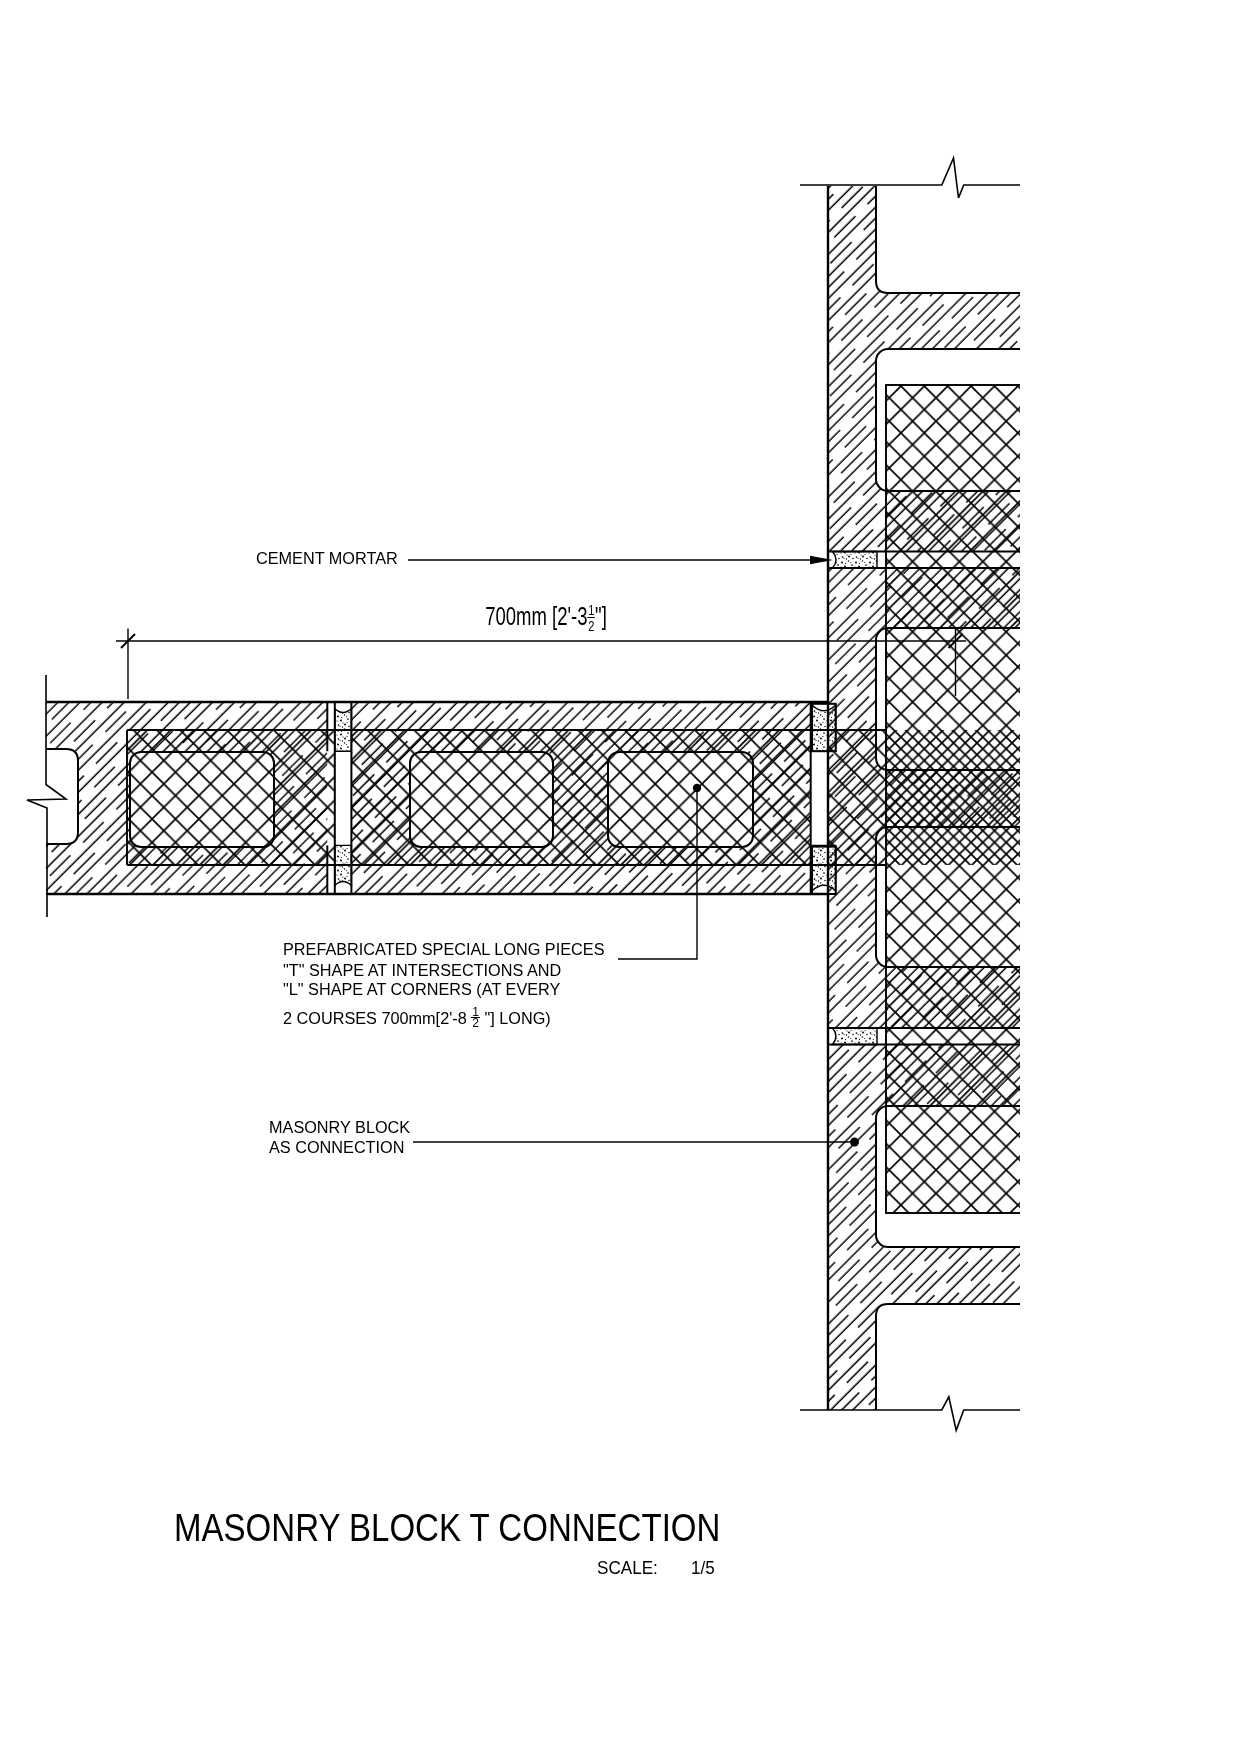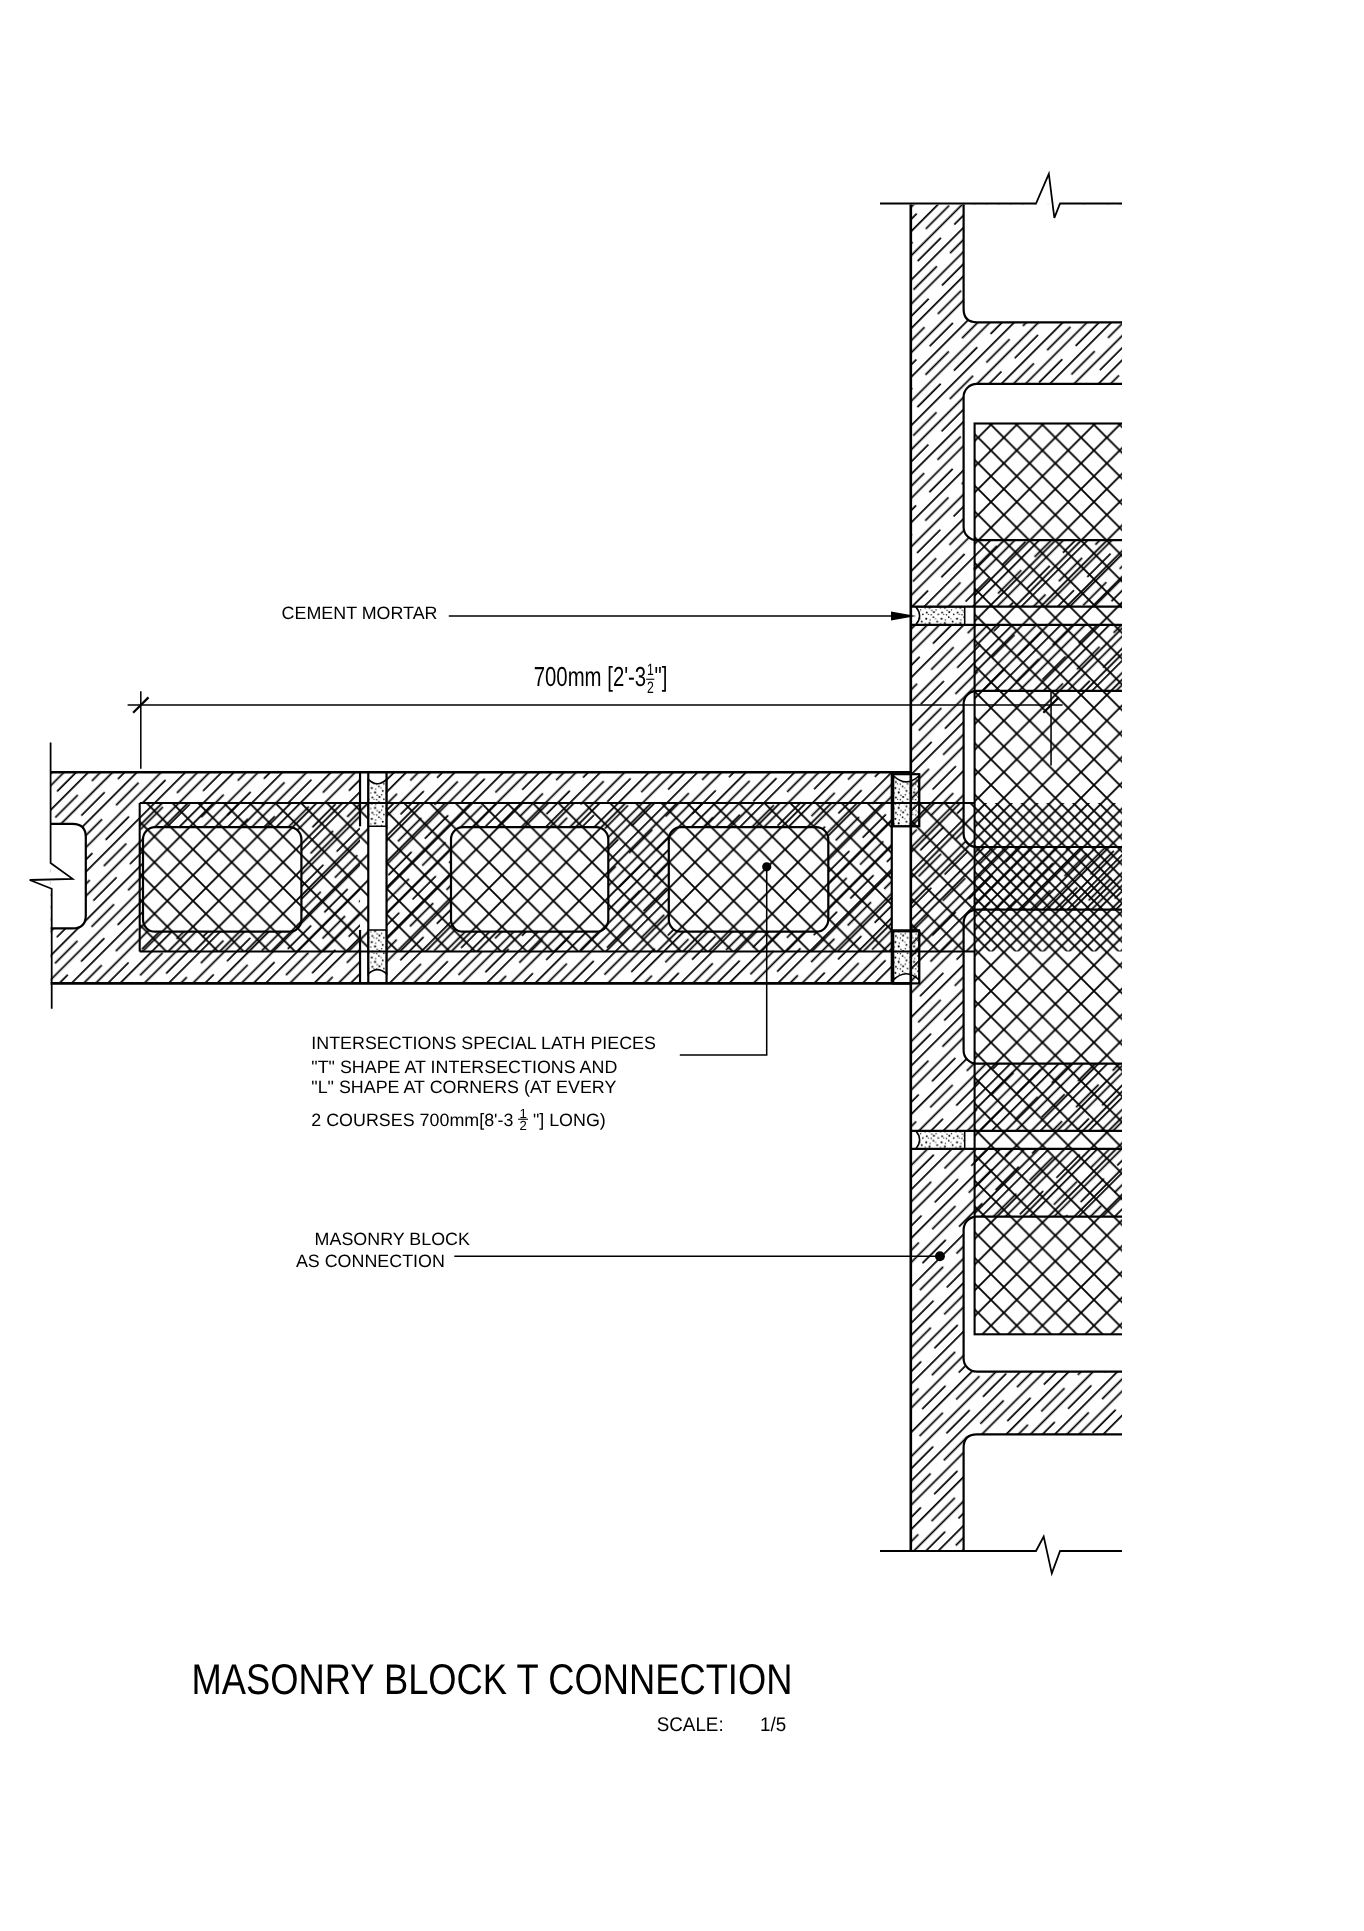--- a/index.html
+++ b/index.html
@@ -181,25 +181,25 @@
     <circle cx="854.5" cy="1142" r="4.5" fill="#000"></circle>
   </g>
 </svg>
 
 <div class="lbl lbl-18" style="left:256px;top:549.8px;">CEMENT MORTAR</div>
 
 <div class="lbl lbl-19 dimlbl" style="left:446px;top:601.5px;width:200px;"><span>700mm [2'-3</span><span class="frac"><span class="num">1</span><span class="den">2</span></span><span>"]</span></div>
 
 <div class="lbl lbl-19" id="dim-right-label" style="left:1039px;top:786px;width:200px;"><span>700mm [2'-3</span><span class="frac"><span class="num">1</span><span class="den">2</span></span><span>"]</span></div>
 
-<div class="lbl lbl-18" style="left:283px;top:941px;">INTERSECTIONS SPECIAL LATH PIECES</div>
+<div class="lbl lbl-18" style="left:283px;top:941px;">PREFABRICATED SPECIAL LONG PIECES</div>
 <div class="lbl lbl-18" style="left:283px;top:962px;">"T" SHAPE AT INTERSECTIONS AND</div>
 <div class="lbl lbl-18" style="left:283px;top:980.5px;">"L" SHAPE AT CORNERS (AT EVERY</div>
-<div class="lbl lbl-18" style="left:283px;top:1006.5px;"><span>2 COURSES 700mm[8'-3 </span><span class="frac"><span class="num">1</span><span class="den">2</span></span><span> "] LONG)</span></div>
-
-<div class="lbl lbl-18" style="left:286px;top:1118.5px;">MASONRY BLOCK</div>
+<div class="lbl lbl-18" style="left:283px;top:1006.5px;"><span>2 COURSES 700mm[2'-8 </span><span class="frac"><span class="num">1</span><span class="den">2</span></span><span> "] LONG)</span></div>
+
+<div class="lbl lbl-18" style="left:269px;top:1118.5px;">MASONRY BLOCK</div>
 <div class="lbl lbl-18" style="left:269px;top:1138.8px;">AS CONNECTION</div>
 
 <div class="lbl" id="title-text" style="left:174px;top:1508px;">MASONRY BLOCK T CONNECTION</div>
 <div class="lbl scale-row" style="left:597px;top:1559px;">SCALE:</div>
 <div class="lbl scale-row" style="left:691px;top:1559px;">1/5</div>
 
 </div>
 
 </body></html>

